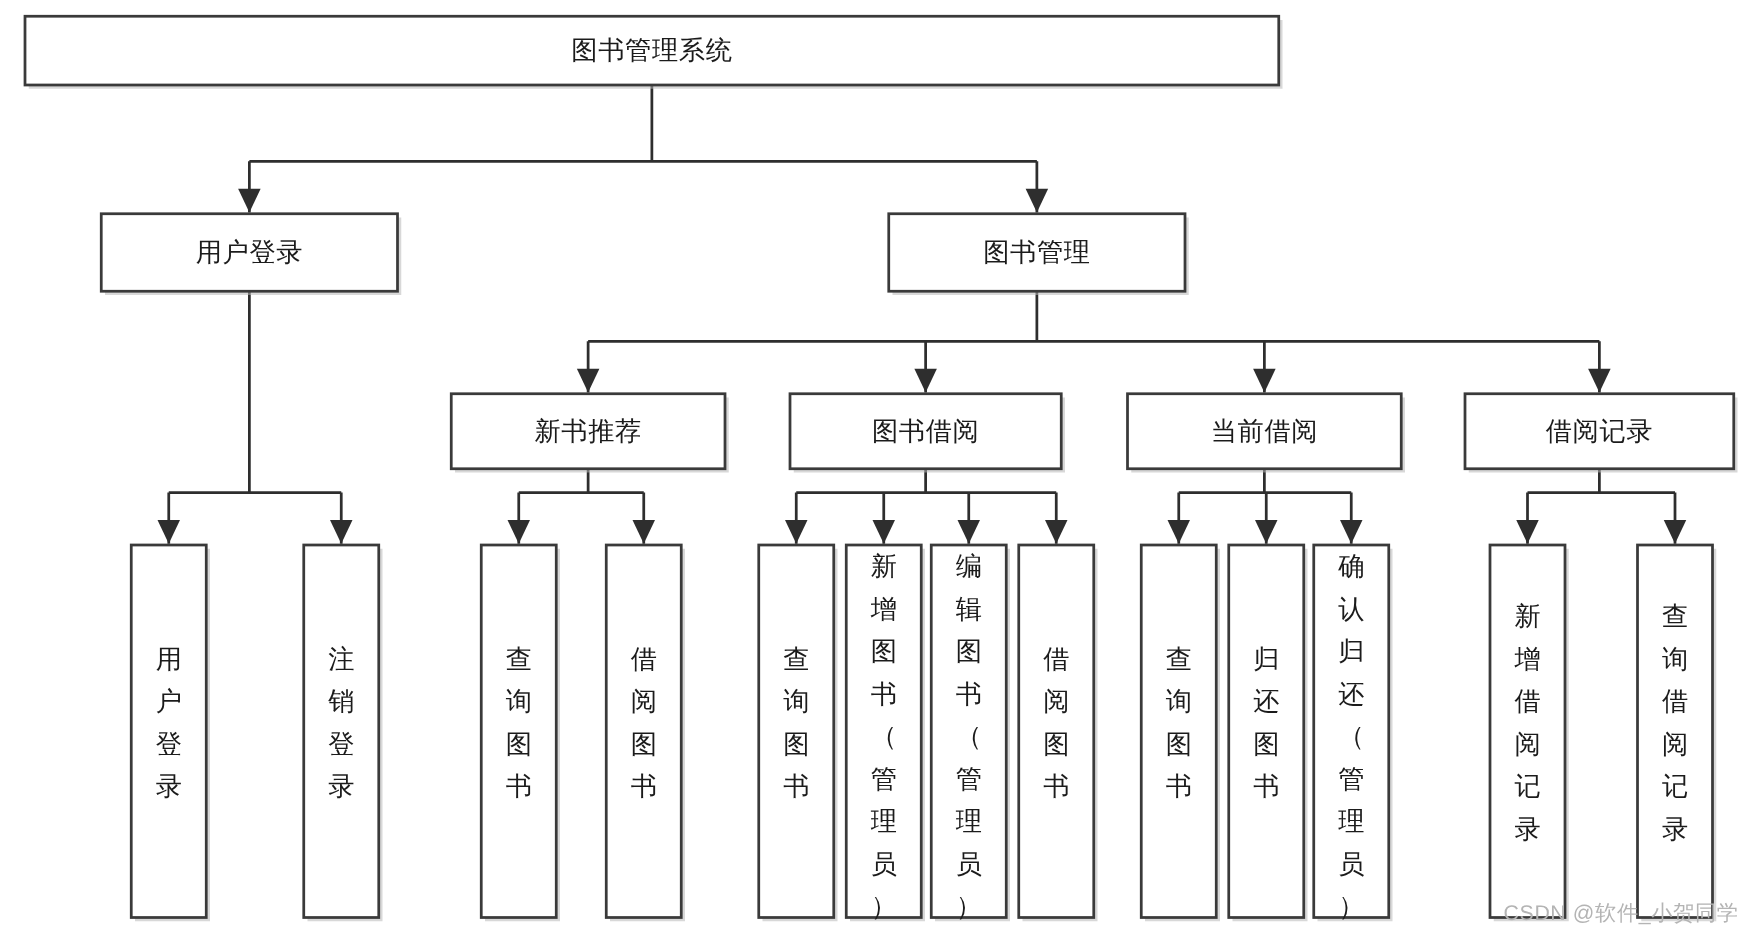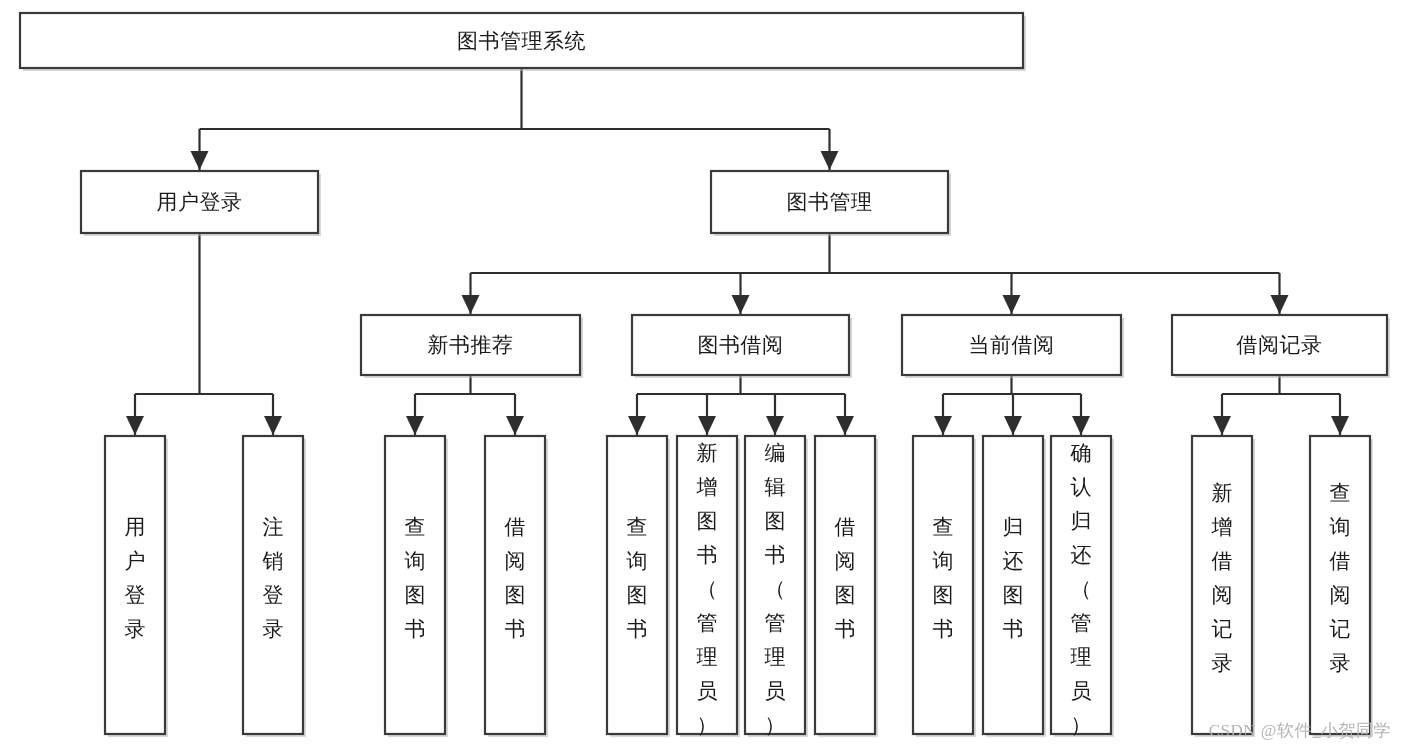--- a/index.html
+++ b/index.html
@@ -61,21 +61,21 @@
     font-family: "DejaVu Sans", "Liberation Sans", sans-serif;
     font-size: 21px;
     fill: #1b1b1b;
     text-anchor: middle;
     letter-spacing: 0px;
   }
   .watermark-text {
     position: absolute;
     right: 14px;
     bottom: 5px;
-    font-family: Liberation Serif, serif;
+    font-family: Liberation Sans, sans-serif;
     font-size: 17px;
     color: #b4b4b4;
     white-space: nowrap;
     letter-spacing: 0.5px;
     user-select: none;
   }
 </style>
 </head>
 <body>
 

